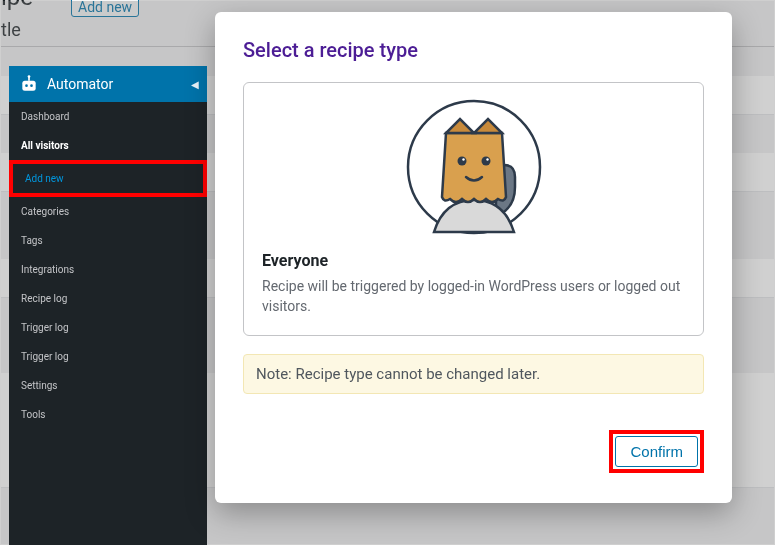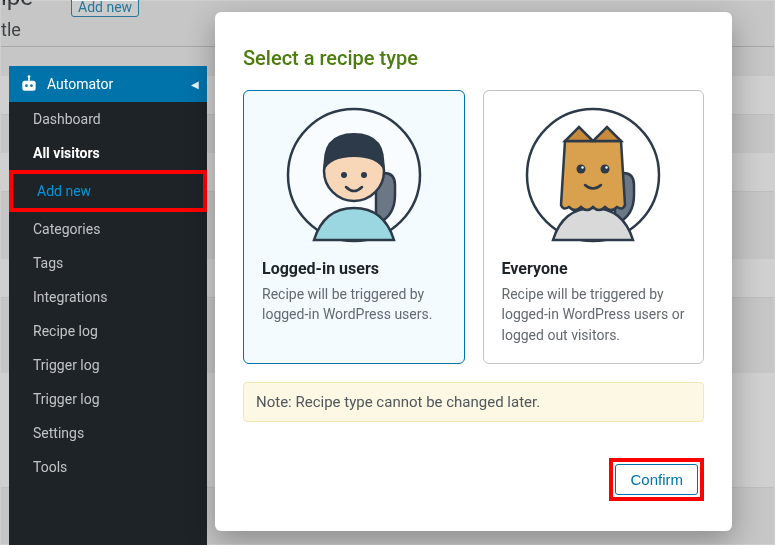--- a/index.html
+++ b/index.html
@@ -7,27 +7,27 @@
   .bg{position:absolute;inset:0}
   .bg .addnew{position:absolute;left:70px;top:-4px;font-size:14px;color:#0073aa;border:1px solid #0073aa;border-radius:3px;padding:1px 6px;background:#f6f7f7}
   .bg .hdr{position:absolute;left:0;top:-18px;font-size:24px;color:#1d2327}
   .bg .titlearea{position:absolute;left:0;right:0;top:38px;border-bottom:1px solid #c3c4c7}
   .bg .tlabel{position:absolute;left:0;top:18px;font-size:18px;color:#1d2327}
   .bg .row{position:absolute;left:0;right:0;height:38px;border-bottom:1px solid #e2e4e7;background:#fff}
   .sidebar{position:absolute;left:8px;top:65px;width:198px;background:#1d2327;color:#f0f0f1;height:480px}
   .side-head{background:#0073aa;height:36px;display:flex;align-items:center;padding:0 10px;font-size:14px;color:#fff;gap:8px;position:relative}
   .side-head .robot{display:inline-flex}
   .side-head .arrow{position:absolute;right:6px;top:0;bottom:0;width:10px;display:flex;align-items:center;color:#e8f3fa;font-size:10px}
-  .menu-item{padding:9px 24px;font-size:14px;color:#c3c4c7;cursor:pointer}
+  .menu-item{padding:9px 12px;font-size:10px;color:#c3c4c7;cursor:pointer}
   .menu-item.bold{color:#fff;font-weight:700}
   .menu-item.active{color:#0096dd}
   .hl-addnew{border:4px solid #ff0000;box-sizing:border-box}
   .overlay{position:absolute;left:0;top:0;right:0;bottom:0;background:rgba(120,120,120,0.35)}
   .modal{position:absolute;left:214px;top:11px;width:517px;background:#fff;border-radius:6px;box-shadow:0 10px 30px rgba(0,0,0,.3);padding:26px 28px 30px 28px;box-sizing:border-box}
-  .modal h2{margin:8px 0 20px 0;font-size:20px;font-weight:500;color:#4d7c0f}
+  .modal h2{margin:0 0 20px 0;font-size:20px;font-weight:500;color:#4c1d95}
   .cards{display:flex;gap:18px;margin-bottom:18px}
   .card{flex:1;border:1px solid #c3c4c7;border-radius:6px;padding:14px 18px 18px 18px;cursor:pointer;box-sizing:border-box}
   .card.selected{border-color:#0073aa;background:#f4fbff}
   .avatar-wrap{display:flex;justify-content:center;margin-bottom:14px}
   .card-title{font-size:16px;font-weight:700;color:#1d2327;margin-bottom:6px}
   .card-desc{font-size:14px;color:#646970;line-height:1.45}
   .note{background:#fdf8e3;border:1px solid #f3e7b4;border-radius:4px;padding:10px 12px;font-size:15px;color:#50575e;margin-bottom:36px}
   .actions{display:flex;justify-content:flex-end}
   .confirm-wrap{border:4px solid #ff0000;padding:2px;display:inline-block}
   .btn-confirm{border:1px solid #0073aa;color:#0073aa;background:#fff;border-radius:3px;padding:6px 14px;font-size:15px;cursor:pointer}
@@ -78,36 +78,20 @@
         <div class="menu-item">Trigger log</div>
         <div class="menu-item">Settings</div>
         <div class="menu-item">Tools</div>
       </div>
 </div>
 
 <div class="modal">
   <h2>Select a recipe type</h2>
 
   <div class="cards">
-    <div class="card selected">
-      <div class="avatar-wrap">
-        <svg width="140" height="140" viewBox="0 0 140 140">
-          <circle cx="70" cy="70" r="66" fill="#f9fcff" stroke="#2d3a4a" stroke-width="2.5"></circle>
-          <path d="M95 118 q16 -8 16 -28 l0 -10 q0 -12 -11 -12 l-8 0 l0 50 z" fill="#6b7785" stroke="#2d3a4a" stroke-width="2.5"></path>
-          <path d="M30 135 q10 -32 40 -32 q30 0 40 32 z" fill="#9ad7e0" stroke="#2d3a4a" stroke-width="2.5"></path>
-          <circle cx="70" cy="66" r="30" fill="#f8d7b8" stroke="#2d3a4a" stroke-width="2.5"></circle>
-          <path d="M40 66 q-4 -38 30 -38 q34 0 30 38 q-6 -14 -30 -14 q-24 0 -30 14 z" fill="#2d3a4a"></path>
-          <circle cx="60" cy="70" r="3" fill="#2d3a4a"></circle>
-              <circle cx="80" cy="70" r="3" fill="#2d3a4a"></circle>
-          <path d="M62 82 q8 8 16 0" fill="none" stroke="#2d3a4a" stroke-width="2.5" stroke-linecap="round"></path>
-        </svg>
-      </div>
-      <div class="card-title">Logged-in users</div>
-      <div class="card-desc">Recipe will be triggered by logged-in WordPress users.</div>
-    </div>
 
     <div class="card">
       <div class="avatar-wrap">
         <svg width="140" height="140" viewBox="0 0 140 140">
           <circle cx="70" cy="70" r="66" fill="#ffffff" stroke="#2d3a4a" stroke-width="2.5"></circle>
           <path d="M95 118 q16 -8 16 -28 l0 -10 q0 -12 -11 -12 l-8 0 l0 50 z" fill="#6b7785" stroke="#2d3a4a" stroke-width="2.5"></path>
           <path d="M30 135 q10 -32 40 -32 q30 0 40 32 z" fill="#d9d9d9" stroke="#2d3a4a" stroke-width="2.5"></path>
           <path d="M42 36 l56 0 l4 64 q-2 6 -8 2 q-6 6 -12 0 q-6 6 -12 0 q-6 6 -12 0 q-6 6 -12 0 q-6 4 -8 -2 z" fill="#d9a04e" stroke="#2d3a4a" stroke-width="2.5"></path>
           <polygon points="42,36 70,36 56,22" fill="#c88a3b" stroke="#2d3a4a" stroke-width="2.5"></polygon>
           <polygon points="70,36 98,36 84,22" fill="#c88a3b" stroke="#2d3a4a" stroke-width="2.5"></polygon>

